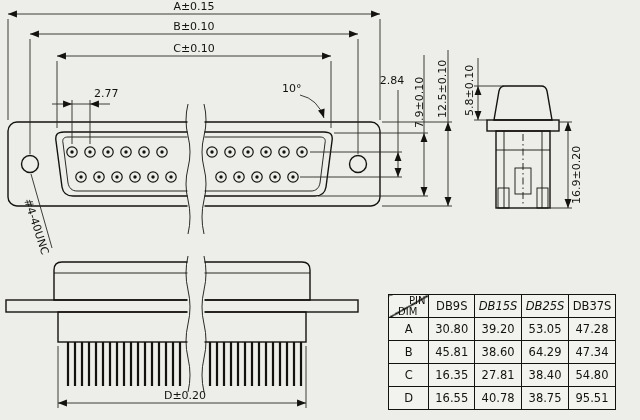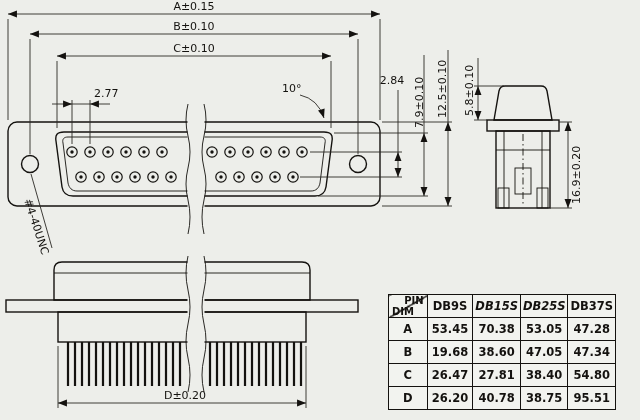--- a/index.html
+++ b/index.html
@@ -6,26 +6,26 @@
   html,body{margin:0;padding:0}
   body{width:640px;height:420px;background:#edeeea;font-family:"DejaVu Sans",sans-serif;overflow:hidden}
   .sheet{position:relative;width:616px;height:420px}
   svg{position:absolute;left:0;top:0}
   svg text{font-family:"DejaVu Sans",sans-serif;font-size:11px;fill:#14120f}
   .ln{fill:none;stroke:#14120f;stroke-width:1.4}
   .thin{fill:none;stroke:#14120f;stroke-width:0.9}
   .dim{fill:none;stroke:#2a2824;stroke-width:0.9}
   .dimtable{position:absolute;left:388px;top:294px;border-collapse:collapse;table-layout:fixed;background:#f2f3ef}
   .dimtable td{border:1.6px solid #14120f;width:49px;height:23px;text-align:center;vertical-align:middle;
-               font-size:11.5px;font-weight:bold;padding:0;color:#14120f}
+               font-size:11.5px;font-weight:normal;padding:0;color:#14120f}
   .dimtable td.corner{width:46px;position:relative;
       background:linear-gradient(to bottom right,transparent calc(50% - 0.8px),#14120f calc(50% - 0.8px),
                  #14120f calc(50% + 0.8px),transparent calc(50% + 0.8px))}
   .corner .pin-l{position:absolute;top:0;right:3px;font-size:10px}
-  .corner .dim-l{position:absolute;bottom:0;left:3px;font-size:10px}
+  .corner .dim-l{position:absolute;bottom:0;left:9px;font-size:10px}
   .dimtable td.it{font-style:italic}
 </style>
 </head>
 <body>
 
 <div class="sheet">
 
 <svg width="640" height="420" viewBox="0 0 640 420">
   <defs>
     <marker id="ar" viewBox="0 0 10 8" refX="9.5" refY="4" markerWidth="11" markerHeight="9" orient="auto-start-reverse">
@@ -211,42 +211,42 @@
       <span class="pin-l">PIN</span>
       <span class="dim-l">DIM</span>
     </td>
     <td>DB9S</td>
     <td class="it">DB15S</td>
     <td class="it">DB25S</td>
     <td>DB37S</td>
   </tr>
   <tr>
     <td>A</td>
-    <td>53.45</td>
-    <td>70.38</td>
+    <td>30.80</td>
+    <td>39.20</td>
     <td>53.05</td>
     <td>47.28</td>
   </tr>
   <tr>
     <td>B</td>
-    <td>19.68</td>
+    <td>45.81</td>
     <td>38.60</td>
-    <td>47.05</td>
+    <td>64.29</td>
     <td>47.34</td>
   </tr>
   <tr>
     <td>C</td>
-    <td>26.47</td>
+    <td>16.35</td>
     <td>27.81</td>
     <td>38.40</td>
     <td>54.80</td>
   </tr>
   <tr>
     <td>D</td>
-    <td>26.20</td>
+    <td>16.55</td>
     <td>40.78</td>
     <td>38.75</td>
     <td>95.51</td>
   </tr>
   </tbody>
 </table>
 
 </div>
 
 </body></html>

